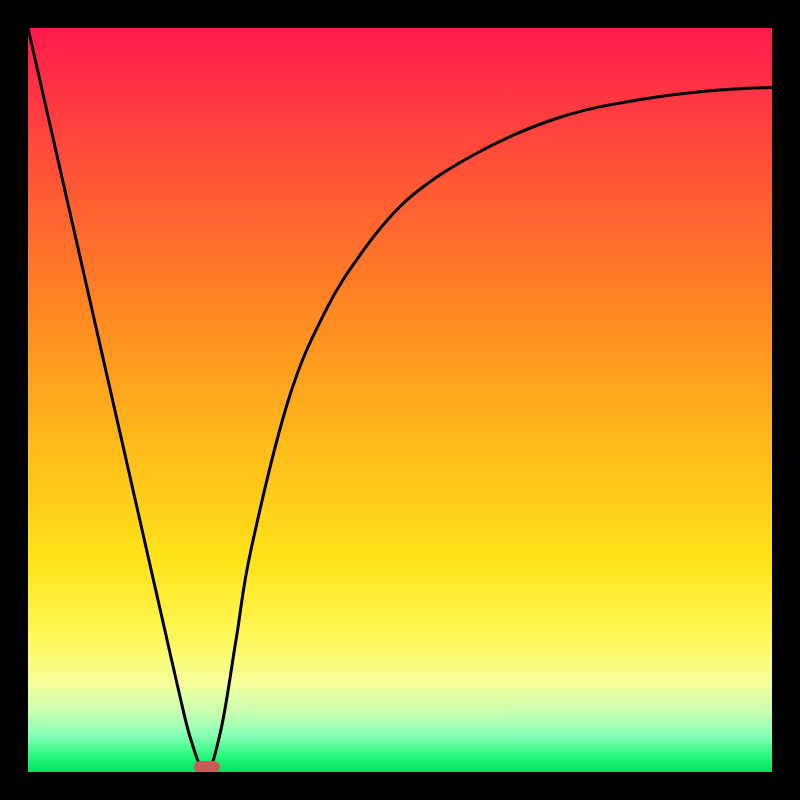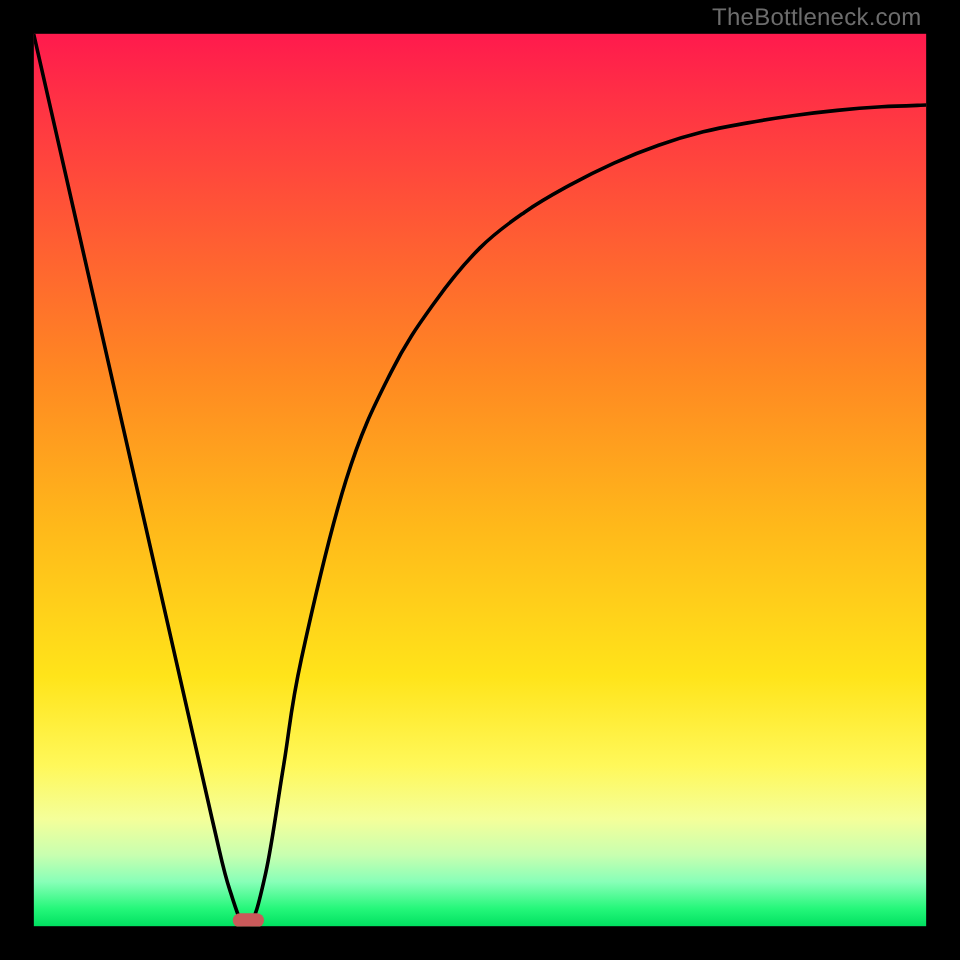--- a/index.html
+++ b/index.html
@@ -66,21 +66,20 @@
     height: 12px;
     background: #c95a5a;
     border-radius: 6px;
     transform: translate(-50%, -50%);
   }
 </style>
 </head>
 <body>
 
 <div class="frame">
-  <div class="watermark">TheBottleneck.com</div>
   <div class="plot-area">
     <div class="gradient-bg"></div>
     <svg class="curve" viewBox="0 0 744 744" preserveAspectRatio="none">
       <path id="curve-path" fill="none" stroke="#000" stroke-width="3" stroke-linejoin="round" stroke-linecap="round" d="M 0.00 0.00 C 6.70 29.46, 23.81 104.76, 37.20 163.68 C 50.59 222.60, 61.01 268.44, 74.40 327.36 C 87.79 386.28, 98.21 432.12, 111.60 491.04 C 124.99 549.96, 139.43 614.54, 148.80 654.72 C 158.17 694.90, 158.32 698.17, 163.68 714.24 C 169.04 730.31, 173.20 746.68, 178.56 744.00 C 183.92 741.32, 188.08 723.47, 193.44 699.36 C 198.80 675.25, 202.96 642.22, 208.32 610.08 C 213.68 577.94, 213.83 563.65, 223.20 520.80 C 232.57 477.95, 247.01 414.85, 260.40 372.00 C 273.79 329.15, 284.21 309.50, 297.60 282.72 C 310.99 255.94, 321.41 241.95, 334.80 223.20 C 348.19 204.45, 358.61 191.95, 372.00 178.56 C 385.39 165.17, 395.81 158.17, 409.20 148.80 C 422.59 139.43, 433.01 133.85, 446.40 126.48 C 459.79 119.11, 470.21 113.91, 483.60 107.88 C 496.99 101.85, 507.41 97.69, 520.80 93.00 C 534.19 88.31, 544.61 85.19, 558.00 81.84 C 571.39 78.49, 581.81 76.81, 595.20 74.40 C 608.59 71.99, 619.01 70.32, 632.40 68.45 C 645.79 66.57, 656.21 65.32, 669.60 63.98 C 682.99 62.64, 693.41 61.81, 706.80 61.01 C 720.19 60.20, 737.30 59.79, 744.00 59.52"></path>
     </svg>
     <div id="marker" class="marker" style="left: 178.56px; top: 738.792px;"></div>
   </div>
 </div>
 
 </body></html>

